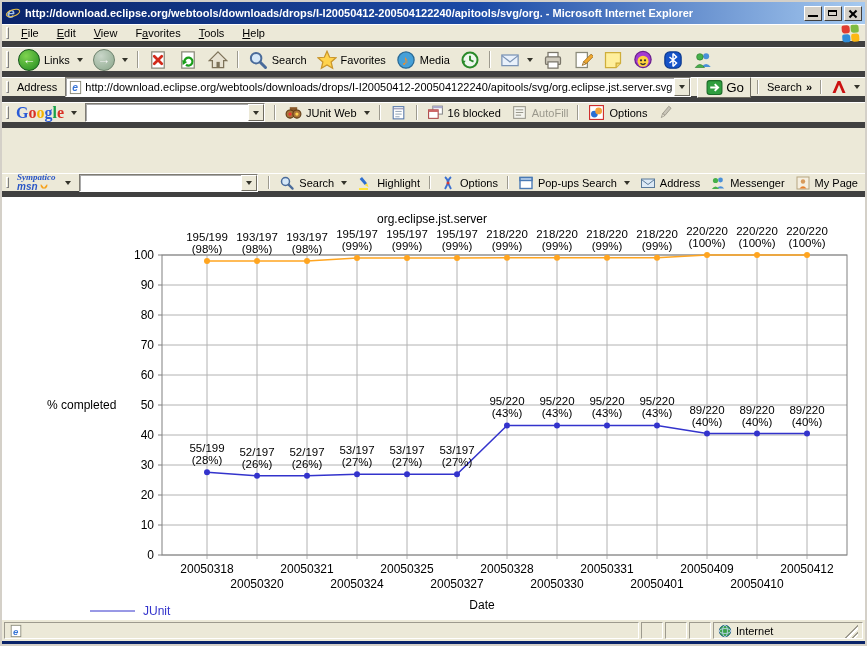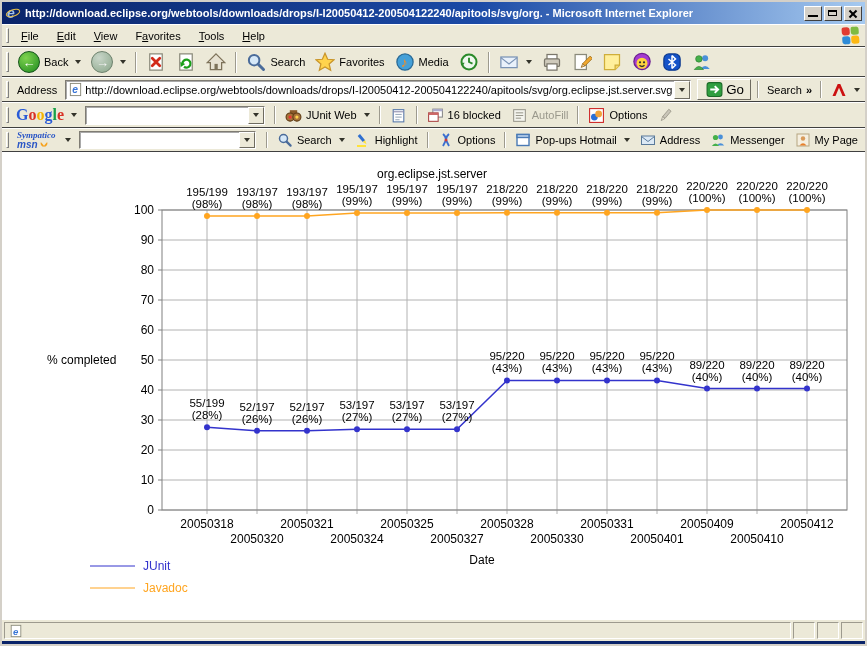--- a/index.html
+++ b/index.html
@@ -11,21 +11,21 @@
   .titlebar{height:22px;flex:0 0 22px;background:linear-gradient(90deg,#0a246a,#1b4aa6 55%,#a6caf0);display:flex;align-items:center;padding:0 3px;gap:4px;}
   .titlebar .title-text{color:#fff;font-weight:bold;font-size:11px;white-space:nowrap;overflow:hidden;flex:1;}
   .win-btns{display:flex;gap:2px;}
   .wbtn{width:18px;height:15px;background:#d4d0c8;border:1px solid;border-color:#fff #404040 #404040 #fff;position:relative;padding:0;}
   .wbtn .bar{position:absolute;left:3px;right:3px;bottom:3px;height:2px;background:#000;}
   .wbtn .box{position:absolute;left:3px;top:3px;right:4px;bottom:4px;border:1px solid #000;border-top-width:2px;}
   .wbtn .x1,.wbtn .x2{position:absolute;left:3px;top:6px;width:10px;height:2px;background:#000;}
   .wbtn .x1{transform:rotate(45deg);} .wbtn .x2{transform:rotate(-45deg);}
 
   
-  .bar-row{display:flex;align-items:center;border-top:1px solid #fff;border-bottom:1px solid #404040;background:#ece9d8;padding:0 2px;}
+  .bar-row{display:flex;align-items:center;border-top:1px solid #fff;border-bottom:6px solid #404040;background:#ece9d8;padding:0 2px;}
   .grip{width:3px;height:70%;border:1px solid;border-color:#fff #808080 #808080 #fff;margin:0 4px 0 2px;flex:0 0 3px;}
   .sep{width:2px;height:75%;margin:0 4px;background:linear-gradient(90deg,#9d9a8e 50%,#fff 50%);flex:0 0 2px;}
   .dd{width:0;height:0;border-left:3px solid transparent;border-right:3px solid transparent;border-top:4px solid #33332a;display:inline-block;margin-left:3px;}
   .tbtn{display:flex;align-items:center;gap:4px;padding:2px 5px;background:transparent;border:none;font-size:11px;white-space:nowrap;}
   .ico{display:inline-flex;align-items:center;justify-content:center;}
   .sunken{background:#fff;border:1px solid;border-color:#7f7c73 #fff #fff #7f7c73;box-shadow:inset 1px 1px 0 rgba(64,64,64,.45);}
   .combo-btn{width:16px;align-self:stretch;background:#ece9d8;border:1px solid;border-color:#fff #6e6b60 #6e6b60 #fff;display:flex;align-items:center;justify-content:center;}
   input.flat{border:none;outline:none;flex:1;font-size:11px;font-family:"Liberation Sans",sans-serif;background:transparent;padding:1px 3px;}
 
   
@@ -47,21 +47,21 @@
   .addr-field{flex:1;display:flex;align-items:center;height:20px;padding-left:2px;overflow:hidden;}
   .addr-field .url{white-space:nowrap;overflow:hidden;flex:1;padding:0 2px;}
   .gobtn{display:flex;align-items:center;gap:3px;padding:1px 6px 1px 8px;background:#ece9d8;border:1px solid;border-color:#fff #6e6b60 #6e6b60 #fff;height:21px;}
 
   
   .googlebar{height:26px;flex:0 0 26px;}
   .glogo{font-family:"Liberation Serif",serif;font-weight:bold;font-size:16px;letter-spacing:0;display:inline-flex;}
   .gray-label{color:#9a988c;}
 
   
-  .msnbar{height:24px;flex:0 0 24px;}
+  .msnbar{height:24px;flex:0 0 24px;margin-top:45px;}
   .symp{display:flex;flex-direction:column;line-height:1;align-items:flex-start;margin:0 2px;}
   .symp .l1{font-family:"Liberation Serif",serif;font-style:italic;font-weight:bold;font-size:9px;color:#2a56c6;}
   .symp .l2{font-style:italic;font-weight:bold;font-size:10px;color:#2a56c6;display:flex;align-items:center;gap:1px;}
 
   
   .content{flex:1;background:#fff;overflow:hidden;position:relative;}
 
   
   .statusbar{height:22px;flex:0 0 22px;display:flex;align-items:stretch;background:#ece9d8;border-top:1px solid #fff;padding:2px 2px 2px 2px;gap:2px;}
   .spane{border:1px solid;border-color:#9d9a8e #fff #fff #9d9a8e;display:flex;align-items:center;padding:0 4px;gap:4px;}
@@ -116,21 +116,21 @@
         <i style="background:#7fbb42"></i>
         <i style="background:#2f8cd8"></i>
         <i style="background:#fdb813"></i>
     </span>
   </div>
 
   <div class="bar-row toolbar">
     <span class="grip"></span>
     <button class="tbtn">
       <span class="navcirc back">←</span>
-      <span>Back</span>
+      <span>Links</span>
       <span class="dd"></span>
     </button>
     <button class="tbtn">
       <span class="navcirc fwd">→</span>
       <span class="dd"></span>
     </button>
     <span class="sep"></span>
     <button class="tbtn">
       <span class="ico">
           <svg width="20" height="20" viewBox="0 0 16 16">
@@ -447,21 +447,21 @@
       <span>Options</span>
     </button>
     <span class="sep"></span>
     <button class="tbtn">
       <span class="ico">
           <svg width="16" height="16" viewBox="0 0 16 16">
             <rect x="2" y="2.5" width="12" height="11" fill="#fff" stroke="#4a7ab5" stroke-width="1.4"></rect>
             <rect x="2" y="2.5" width="12" height="3" fill="#bcd4ee" stroke="#4a7ab5" stroke-width="1.4"></rect>
           </svg>
         </span>
-      <span>Pop-ups Hotmail</span>
+      <span>Pop-ups Search</span>
       <span class="dd"></span>
     </button>
     <button class="tbtn">
       <span class="ico">
           <svg width="16" height="16" viewBox="0 0 16 16">
             <rect x="1.5" y="4" width="13" height="8.5" fill="#dce9f5" stroke="#5a7a9a"></rect>
             <path d="M1.5 4.5 L8 9.5 L14.5 4.5" fill="none" stroke="#5a7a9a"></path>
           </svg>
         </span>
       <span>Address</span>
@@ -646,15 +646,27 @@
       <span class="ico">
           <svg width="14" height="14" viewBox="0 0 16 16">
             <rect x="2.5" y="1.5" width="11" height="13" fill="#fff" stroke="#8a8a7a"></rect>
             <text x="4.5" y="12" font-size="11" font-weight="bold" font-style="italic" fill="#3a76d6">e</text>
           </svg>
         </span>
     </span>
     <span class="spane small"></span>
     <span class="spane small"></span>
     <span class="spane small"></span>
+    <span class="spane zone">
+      <span class="ico">
+          <svg width="14" height="14" viewBox="0 0 16 16">
+            <circle cx="8" cy="8" r="6.5" fill="#3aa14a" stroke="#1a5a8a"></circle>
+            <ellipse cx="8" cy="8" rx="6.5" ry="2.8" fill="none" stroke="#bcd4ee"></ellipse>
+            <ellipse cx="8" cy="8" rx="2.8" ry="6.5" fill="none" stroke="#bcd4ee"></ellipse>
+          </svg>
+        </span>
+      <span>Internet</span>
+      <span style="flex:1"></span>
+      <span class="resize-grip" style="align-self:stretch;"></span>
+    </span>
   </div>
   <div class="bottomstrip"></div>
 </div>
 
 </body></html>

